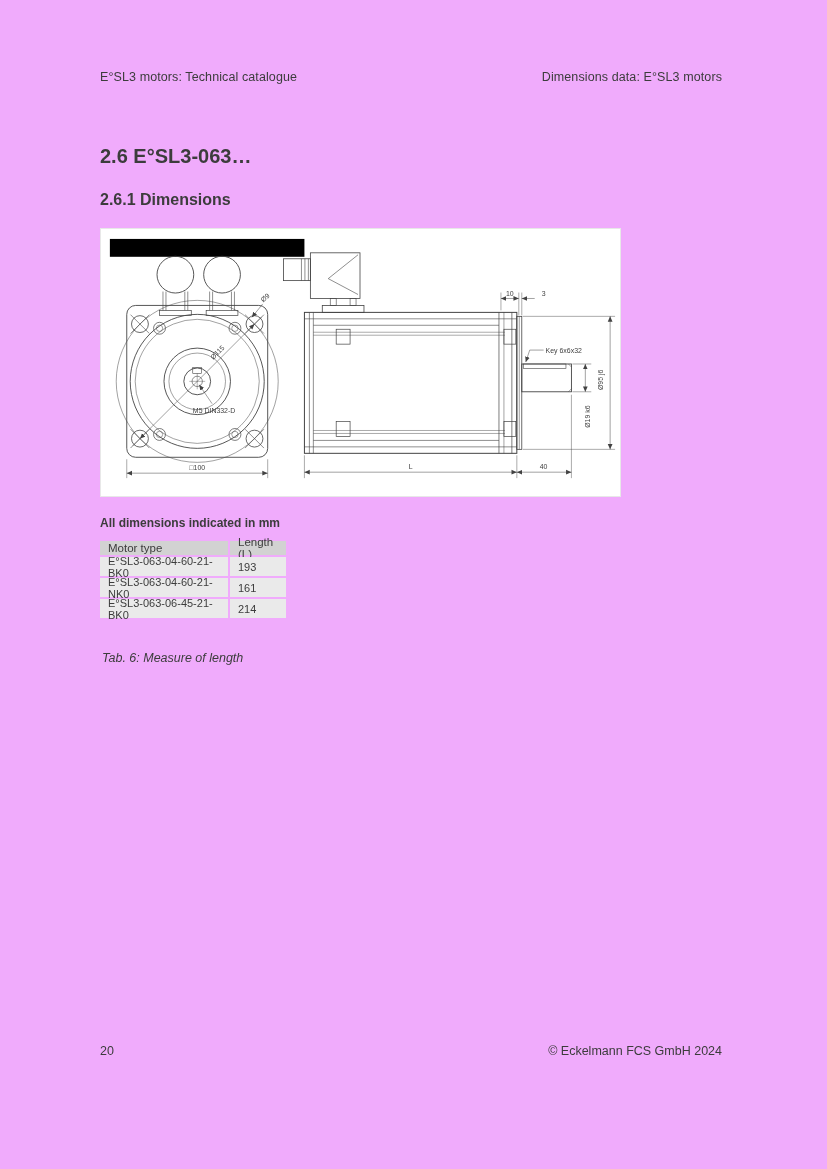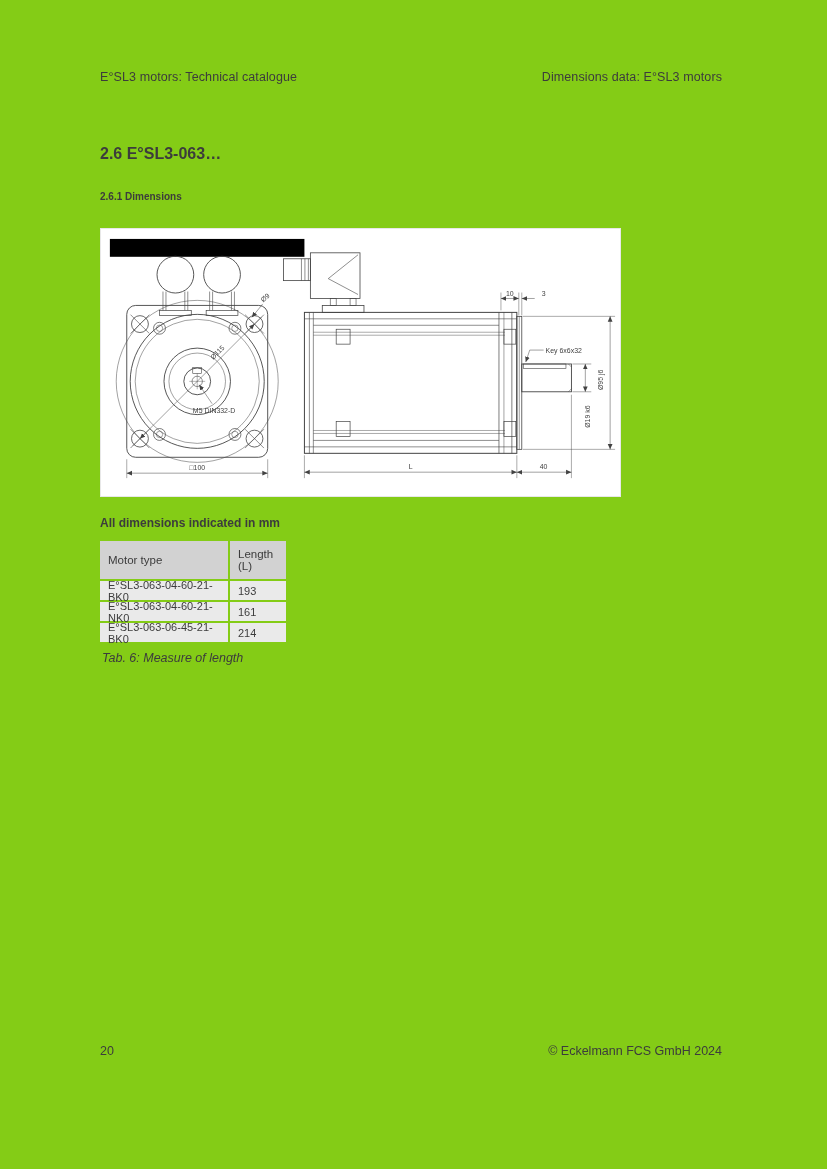--- a/index.html
+++ b/index.html
@@ -1,34 +1,34 @@
 <!DOCTYPE html>
 <html><head>
 <meta charset="utf-8">
 <style>
   html,body { margin:0; padding:0; background:#fff; }
   .page {
-    position:relative; width:827px; height:1169px; background:#84cc16;
+    position:relative; width:827px; height:1169px; background:#f0abfc;
     font-family:"Liberation Sans", sans-serif; color:#3c3c3c; overflow:hidden;
   }
   .hdr { position:absolute; top:70px; font-size:12.5px; letter-spacing:0.1px; }
   .hdr-left { left:100px; }
   .hdr-right { right:105px; }
-  .h1 { position:absolute; left:100px; top:145px; font-size:16px; font-weight:bold; }
-  .h2 { position:absolute; left:100px; top:191px; font-size:10px; font-weight:bold; }
+  .h1 { position:absolute; left:100px; top:145px; font-size:20px; font-weight:bold; }
+  .h2 { position:absolute; left:100px; top:191px; font-size:16px; font-weight:bold; }
   .drawing-box {
     position:absolute; left:100px; top:228px; width:521px; height:269px;
     background:#ffffff; border:1px solid #e8e8e8; box-sizing:border-box;
   }
   .note { position:absolute; left:100px; top:516px; font-size:12px; font-weight:bold; }
   .tbl { position:absolute; left:100px; top:541px; width:186px; }
   .tbl-row { display:flex; gap:2px; margin-bottom:2px; }
   .cell { background:#eaeaea; font-size:11px; display:flex; align-items:center;
           padding-left:8px; box-sizing:border-box; height:19px; color:#3c3c3c; }
-  .tbl-head .cell { background:#d2d2d2; height:38px; font-size:11.5px; }
+  .tbl-head .cell { background:#d2d2d2; height:14px; font-size:11.5px; }
   .c1 { width:128px; } .c2 { width:56px; }
   .caption { position:absolute; left:102px; top:651px; font-size:12.5px; font-style:italic; }
   .ftr { position:absolute; top:1044px; font-size:12.5px; }
   .ftr-left { left:100px; }
   .ftr-right { right:105px; }
   svg text { font-family:"Liberation Sans", sans-serif; font-size:7px; fill:#3f3f3f; }
   svg .ln  { stroke:#424242; fill:none; }
 </style>
 </head>
 <body>

